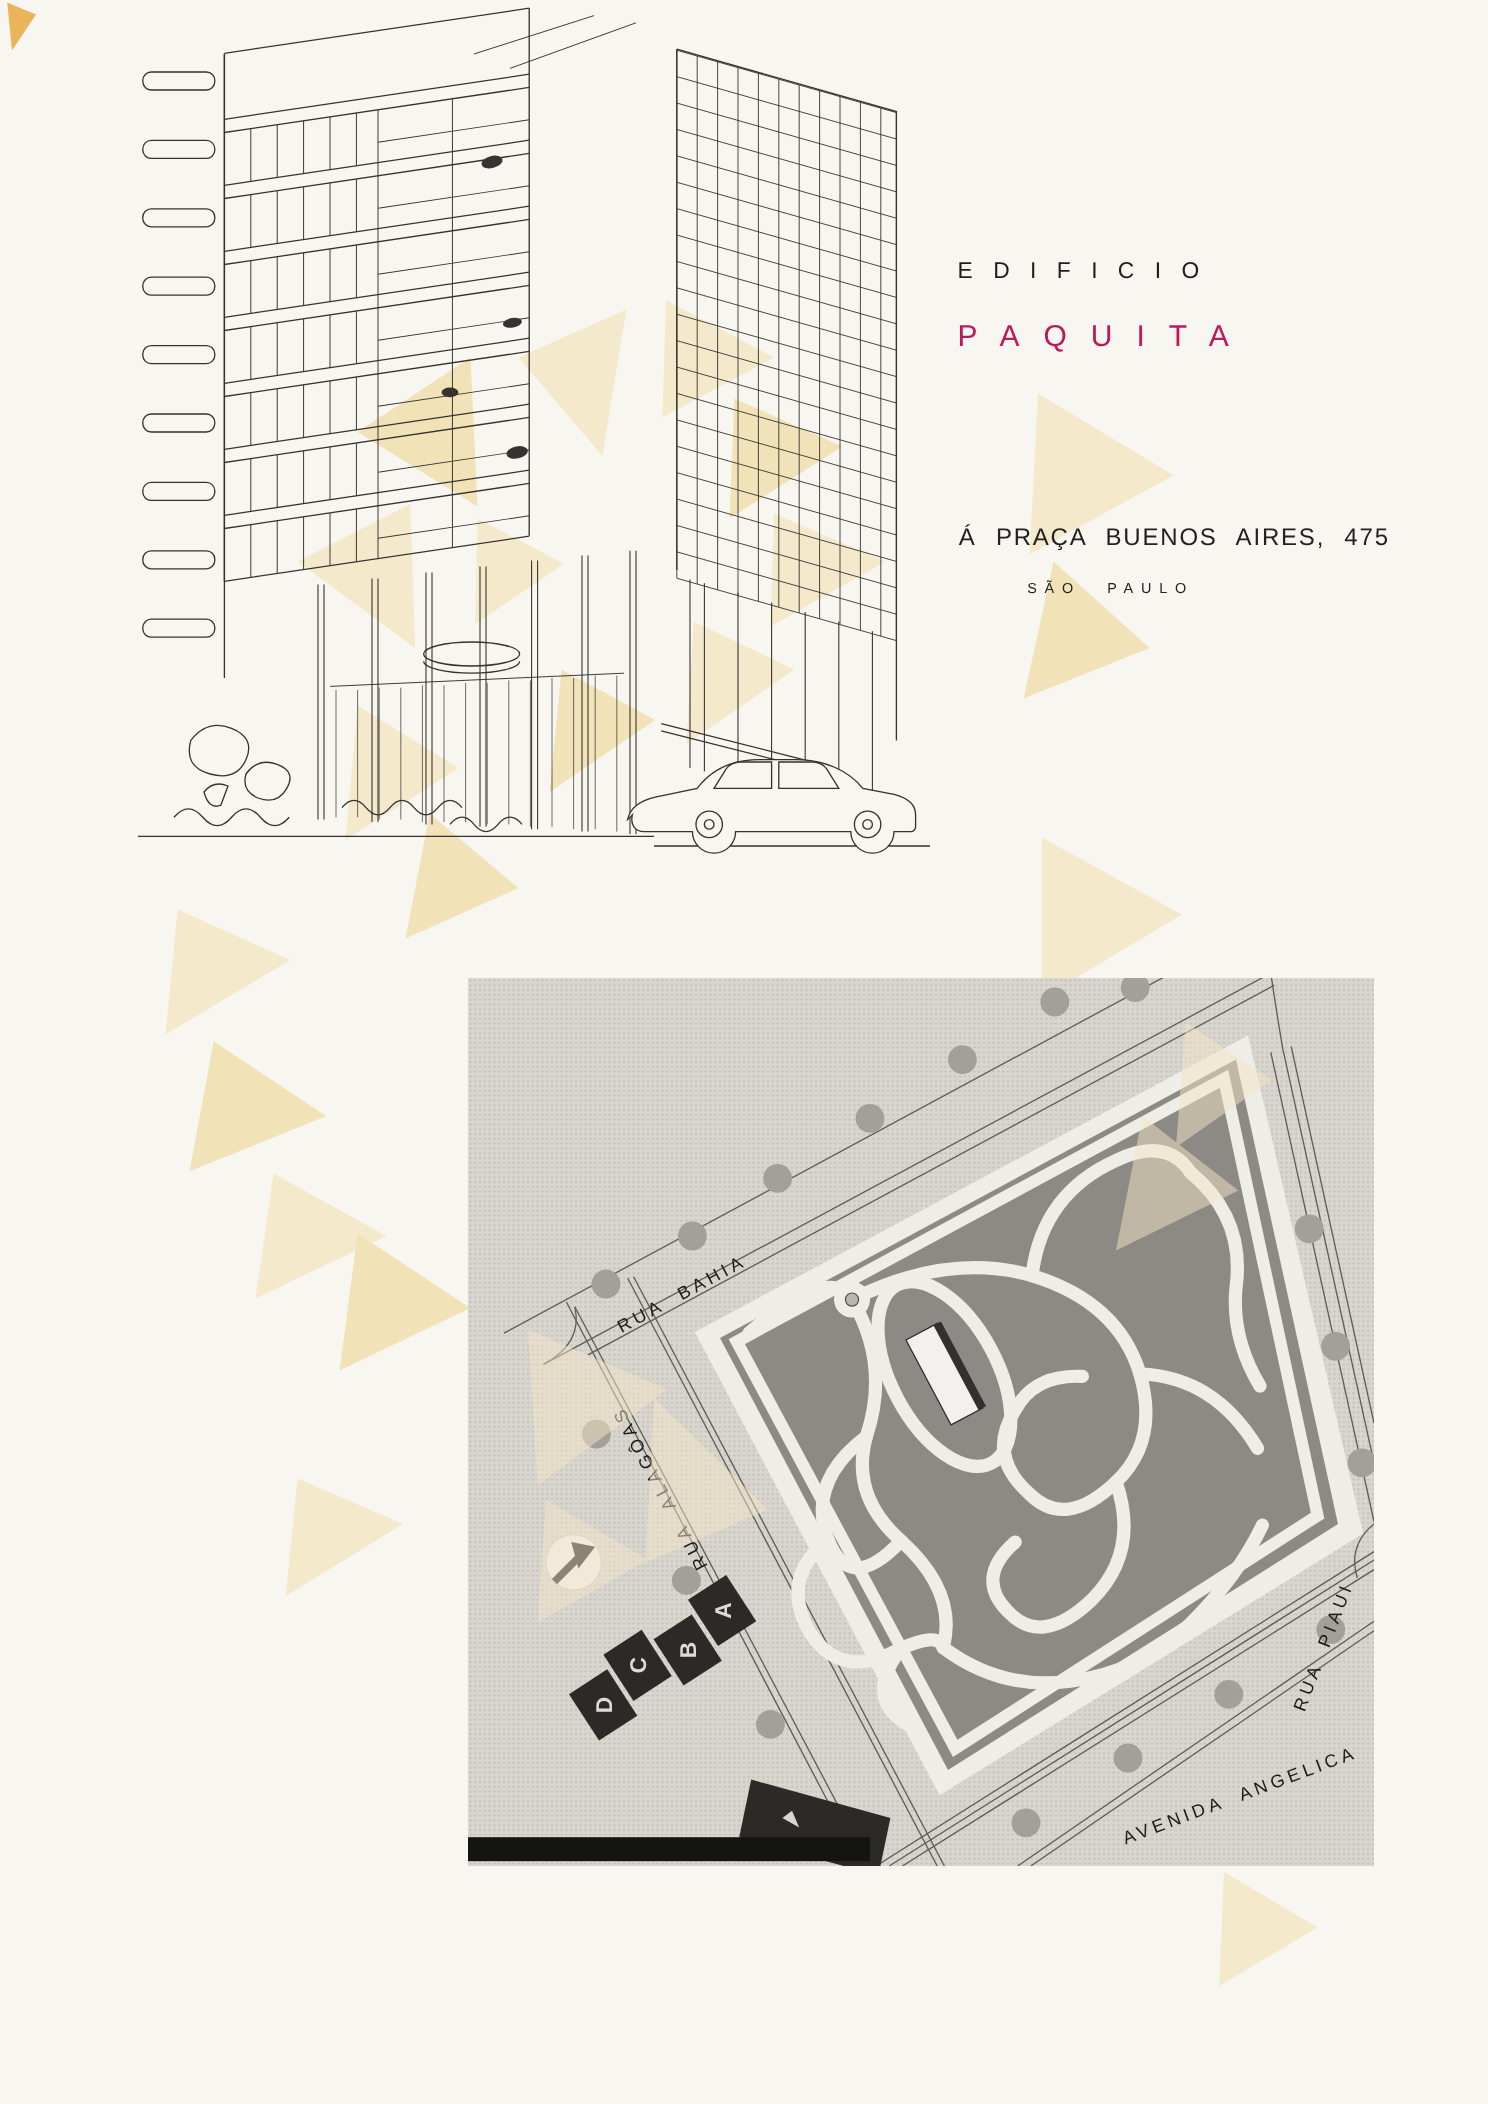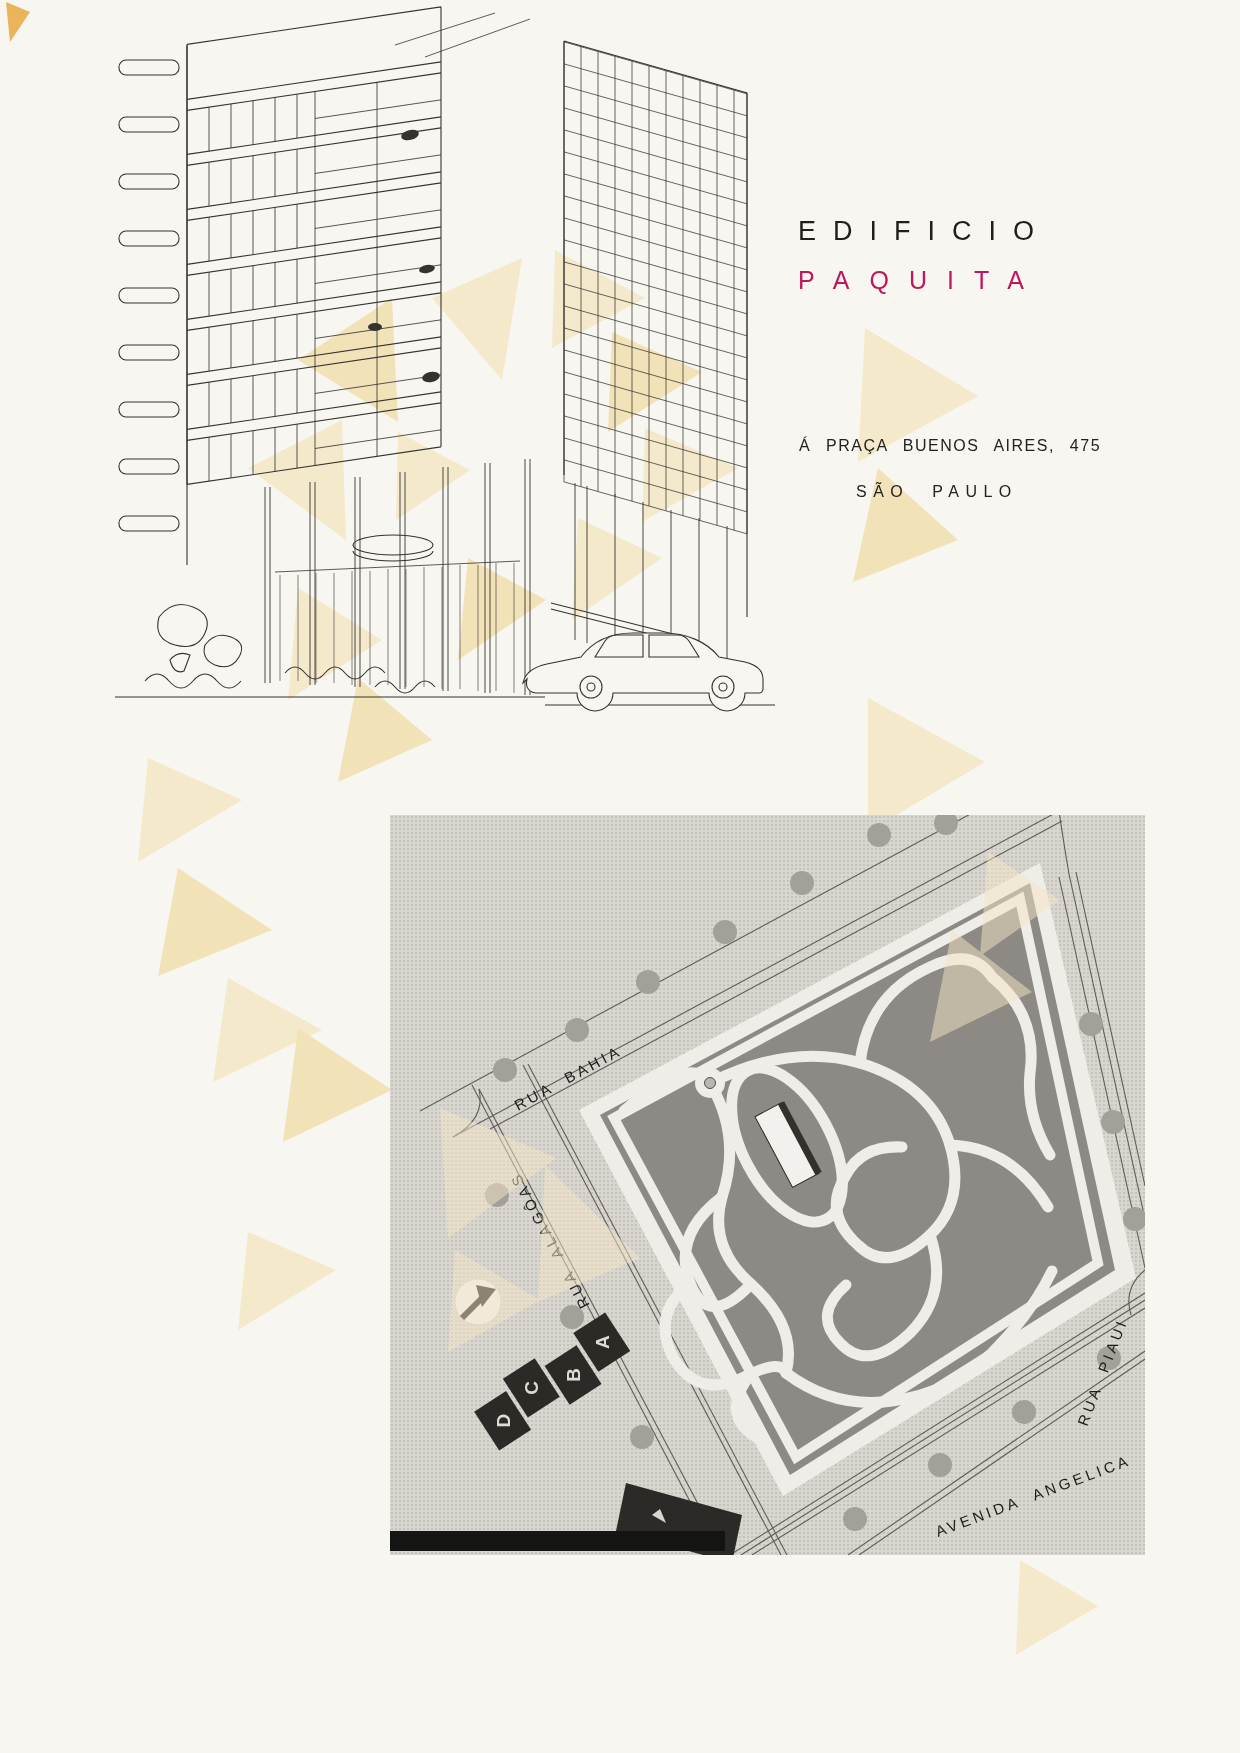--- a/index.html
+++ b/index.html
@@ -5,24 +5,24 @@
   html,body{margin:0;padding:0;}
   body{
     width:1240px;height:1753px;position:relative;overflow:hidden;
     background:#f8f6f1;
     font-family:"Liberation Sans",sans-serif;
   }
   .abs{position:absolute;}
   #watermarks{left:0;top:0;z-index:0;}
   #drawing{left:75px;top:5px;z-index:2;}
   #titleblock{z-index:4;}
-  #title-line1{left:798px;top:216px;font-size:27px;letter-spacing:17px;color:#1f1e1c;white-space:nowrap;}
+  #title-line1{left:798px;top:216px;font-size:19px;letter-spacing:17px;color:#1f1e1c;white-space:nowrap;}
   #title-line2{left:798px;top:266px;font-size:25px;letter-spacing:20px;color:#be185d;white-space:nowrap;}
-  #address-line{left:799px;top:437px;font-size:16px;letter-spacing:1.5px;word-spacing:9px;color:#232220;white-space:nowrap;}
-  #city-line{left:856px;top:483px;font-size:16px;letter-spacing:6.5px;word-spacing:12px;color:#232220;white-space:nowrap;}
+  #address-line{left:799px;top:437px;font-size:20px;letter-spacing:1.5px;word-spacing:9px;color:#232220;white-space:nowrap;}
+  #city-line{left:856px;top:483px;font-size:12px;letter-spacing:6.5px;word-spacing:12px;color:#232220;white-space:nowrap;}
   #map{
     left:390px;top:815px;width:755px;height:740px;z-index:1;
     background-color:#d9d6d0;
     background-image:radial-gradient(#c6c3bc 0.8px,transparent 1px);
     background-size:4px 4px;
   }
   #map-overlay{left:0;top:0;z-index:3;pointer-events:none;}
   text.street{fill:#1d1c1a;font-size:15px;letter-spacing:3.5px;word-spacing:8px;font-family:"Liberation Sans",sans-serif;}
   text.blockletter{fill:#dcdbd6;font-size:19px;font-weight:bold;text-anchor:middle;font-family:"Liberation Sans",sans-serif;}
 </style>

